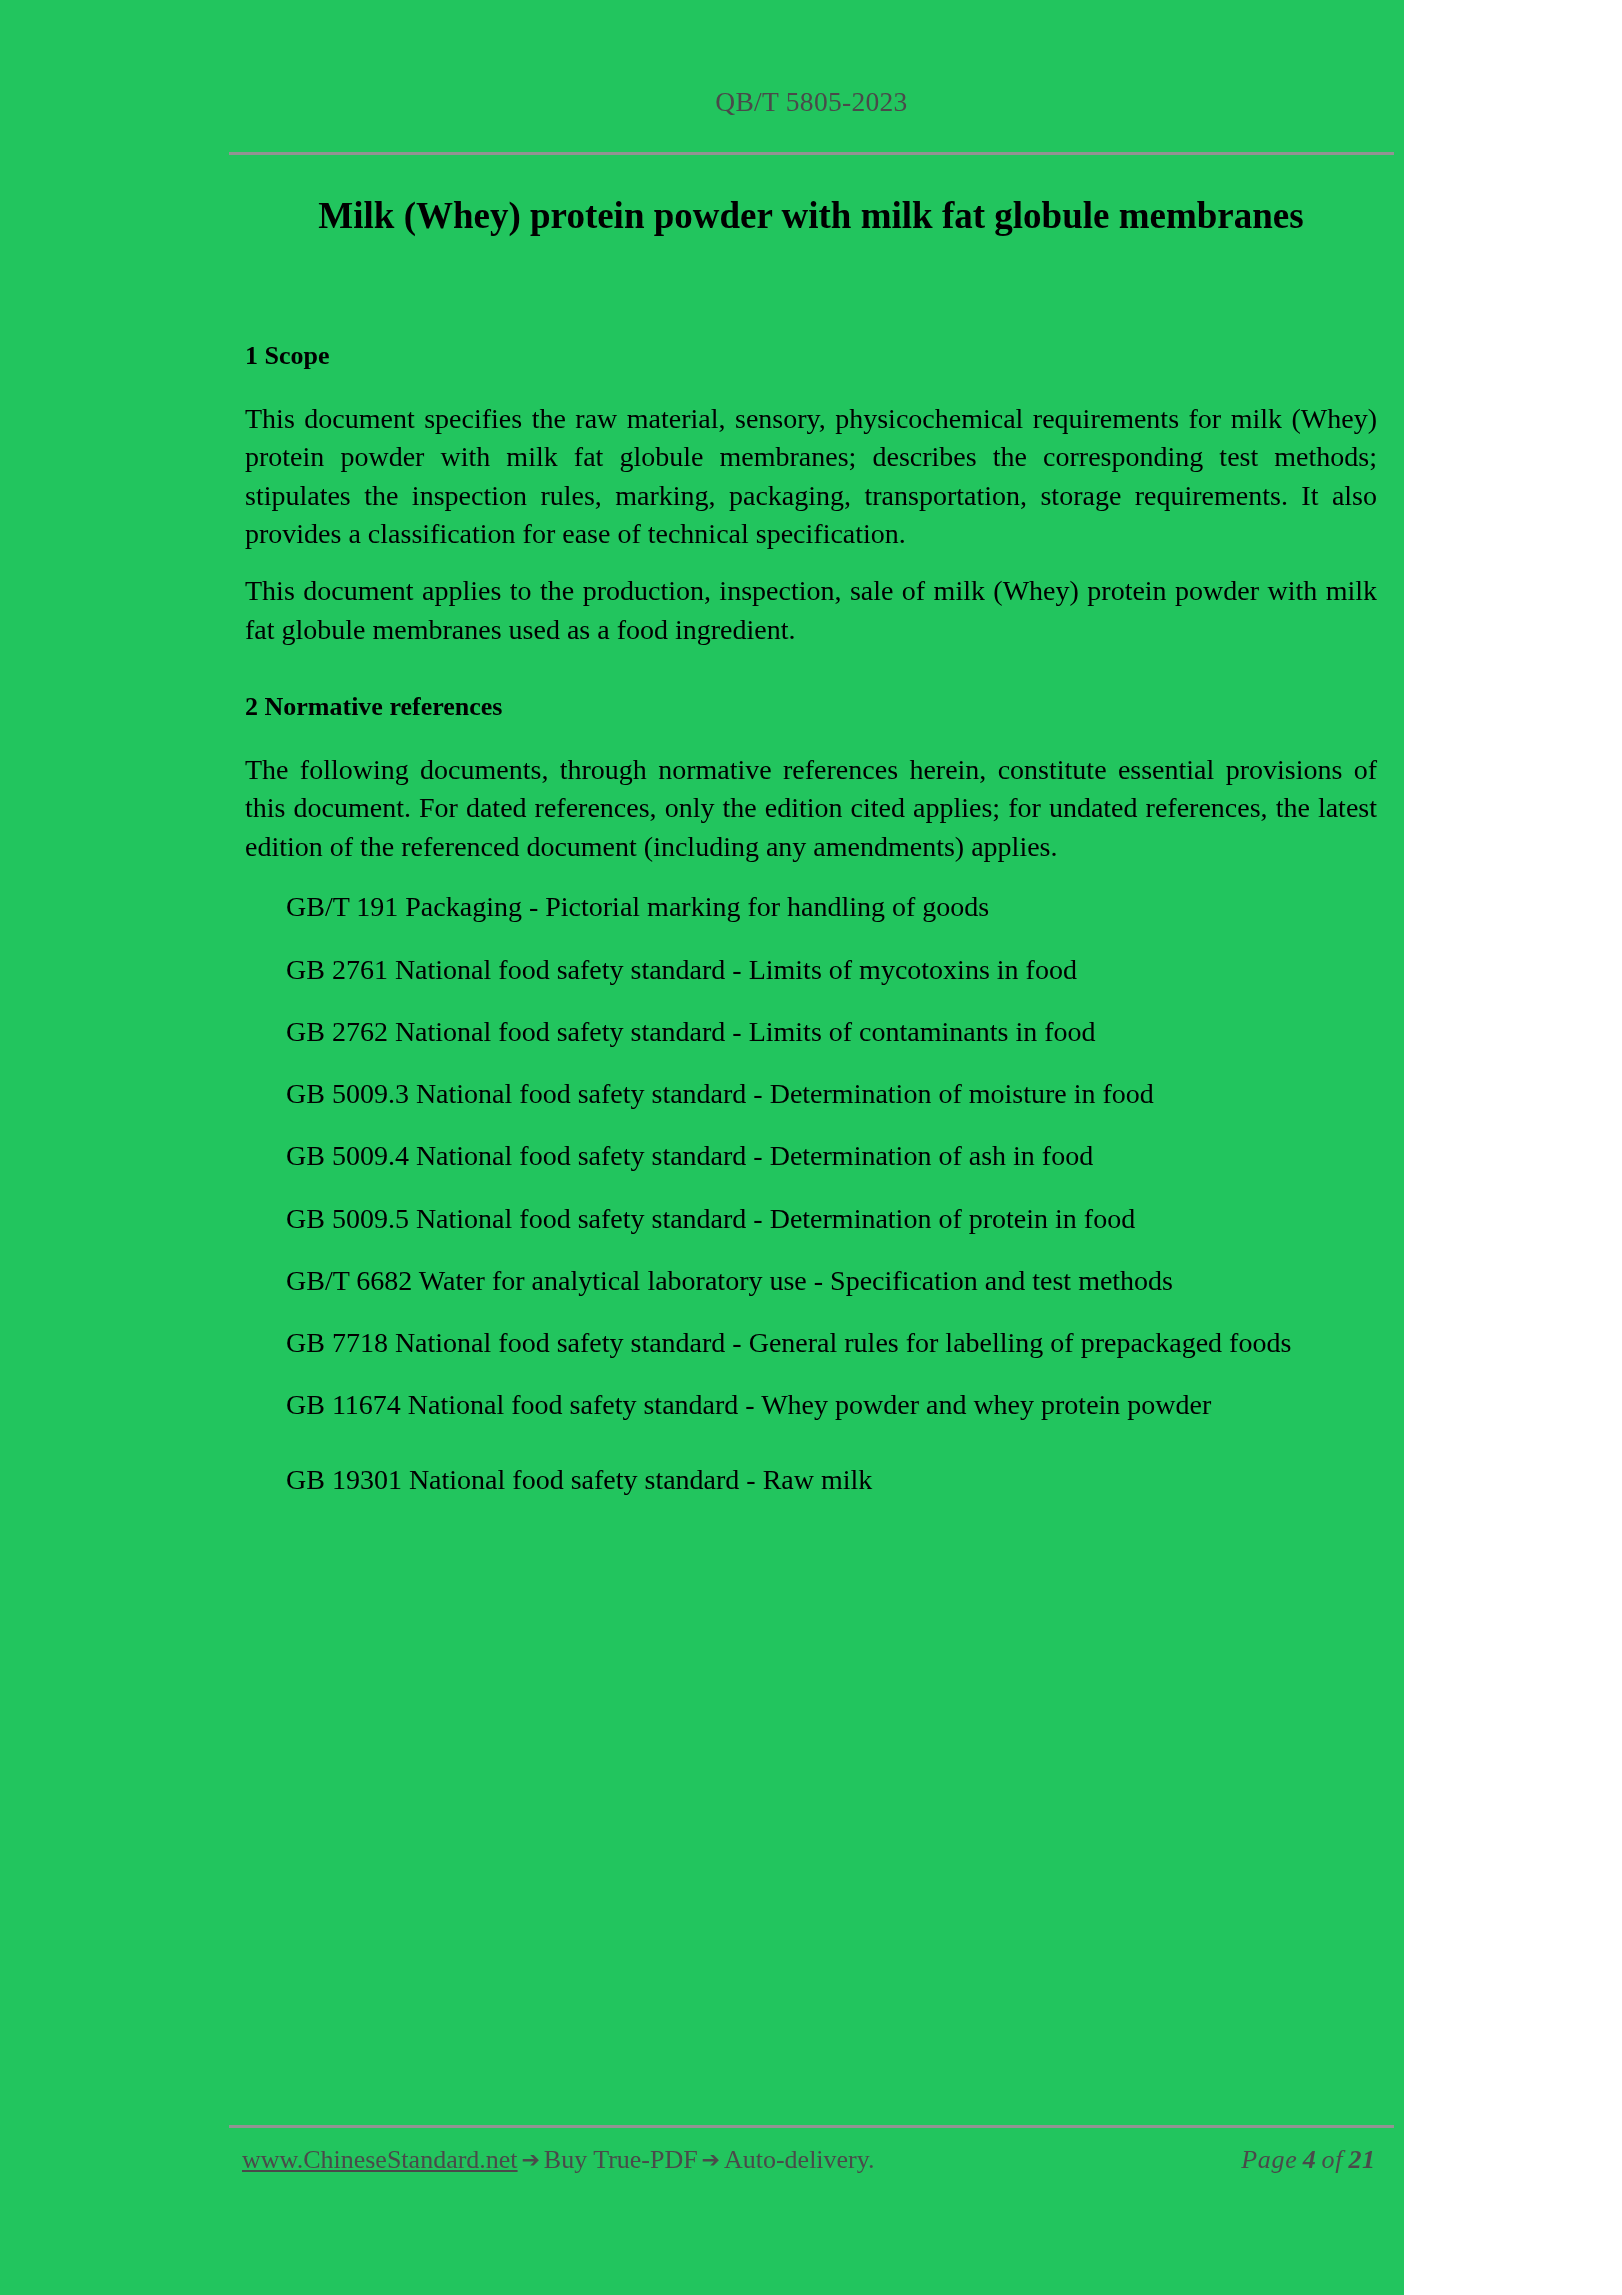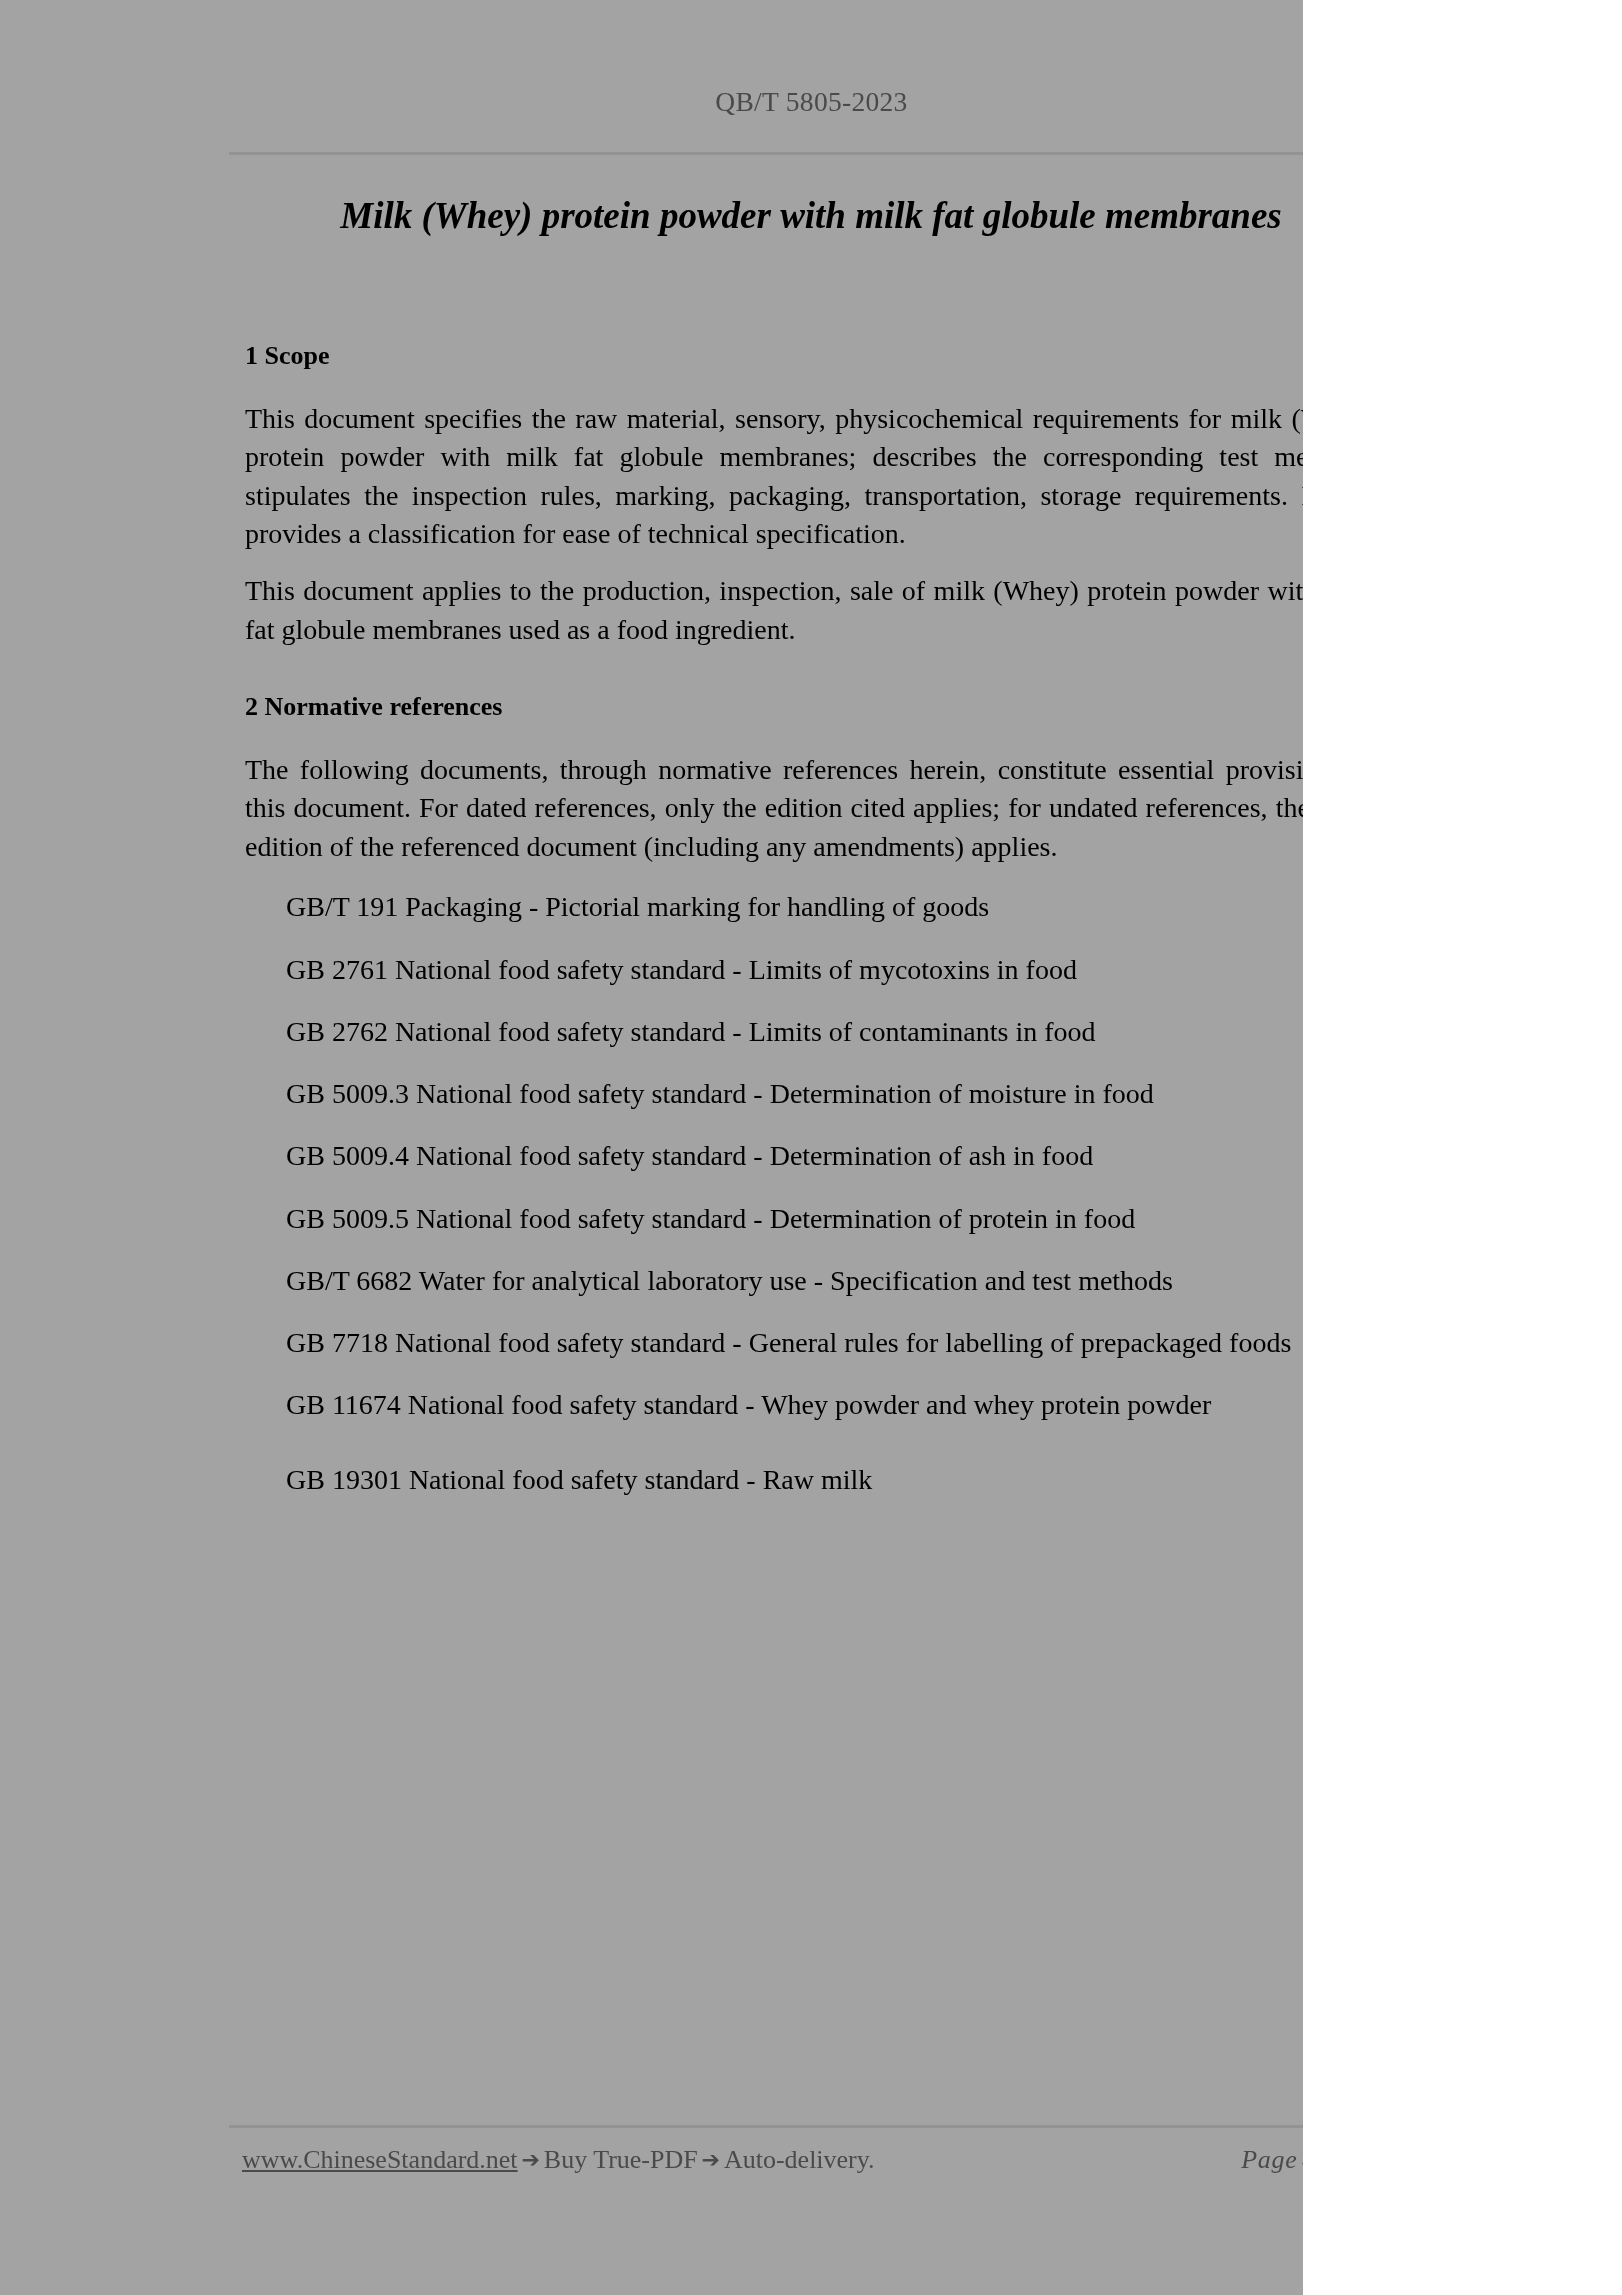--- a/index.html
+++ b/index.html
@@ -3,23 +3,23 @@
 <meta charset="utf-8">
 <style>
   html, body {
     margin: 0;
     padding: 0;
     background: #ffffff;
   }
 
   .page {
     position: relative;
-    width: 1303px;
+    width: 1404px;
     height: 2295px;
-    background: #a3a3a3;
+    background: #22c55e;
     font-family: "Liberation Serif", "DejaVu Serif", serif;
     color: #000000;
     box-sizing: border-box;
     overflow: hidden;
   }
 
   
   .page-header {
     position: absolute;
     left: 229px;
@@ -98,21 +98,20 @@
     width: 1132px;
   }
 
   .doc-title {
     font-size: 37px;
     font-weight: bold;
     text-align: center;
     line-height: 1.42;
     margin: 0;
     padding: 0 13px;
-    font-style: italic;
   }
 
   .spacer-after-title {
     height: 97px;
   }
 
   h2.section-heading {
     font-size: 26px;
     font-weight: bold;
     margin: 0;

